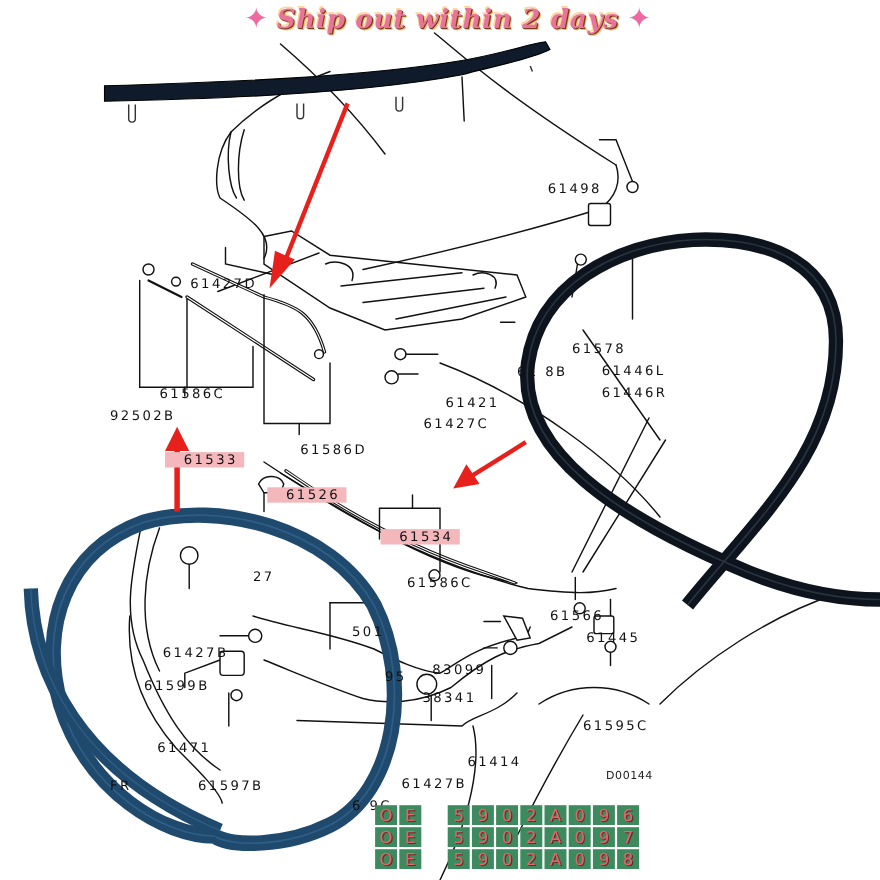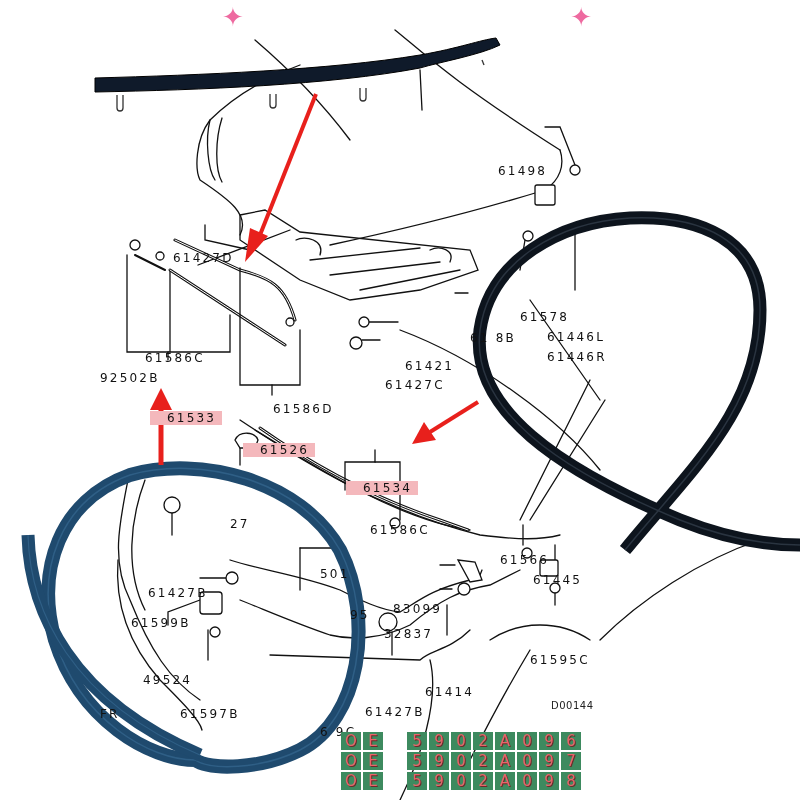--- a/index.html
+++ b/index.html
@@ -152,20 +152,21 @@
       <polygon points="245,262 250,228 268,236" stroke="none"></polygon>
       <line x1="161" y1="465" x2="161" y2="408" stroke-width="5"></line>
       <polygon points="161,388 150,410 172,410" stroke="none"></polygon>
       <line x1="478" y1="402" x2="430" y2="432" stroke-width="4"></line>
       <polygon points="412,444 424,422 436,440" stroke="none"></polygon>
     </g>
   </svg>
 
   <div class="banner">
     <span class="sparkle" style="left:0px">✦</span>
+    <span class="banner-text">Ship out within 2 days</span>
     <span class="sparkle" style="right:0px">✦</span>
   </div>
 
   <span class="lbl" style="left:498px;top:121px">61498</span>
   <span class="lbl" style="left:173px;top:208px">61427D</span>
   <span class="lbl" style="left:145px;top:308px">61586C</span>
   <span class="lbl" style="left:100px;top:328px">92502B</span>
   <span class="lbl hl" style="left:150px;top:367px">61533</span>
   <span class="lbl" style="left:273px;top:359px">61586D</span>
   <span class="lbl hl" style="left:243px;top:399px">61526</span>
@@ -175,26 +176,26 @@
   <span class="lbl" style="left:470px;top:288px">61  8B</span>
   <span class="lbl" style="left:405px;top:316px">61421</span>
   <span class="lbl" style="left:385px;top:335px">61427C</span>
   <span class="lbl hl" style="left:346px;top:437px">61534</span>
   <span class="lbl" style="left:370px;top:480px">61586C</span>
   <span class="lbl" style="left:230px;top:474px">27</span>
   <span class="lbl" style="left:148px;top:543px">61427B</span>
   <span class="lbl" style="left:320px;top:524px">501</span>
   <span class="lbl" style="left:131px;top:573px">61599B</span>
   <span class="lbl" style="left:350px;top:565px">95</span>
-  <span class="lbl" style="left:143px;top:630px">49524</span>
+  <span class="lbl" style="left:143px;top:630px">61471</span>
   <span class="lbl" style="left:180px;top:664px">61597B</span>
   <span class="lbl" style="left:500px;top:510px">61566</span>
   <span class="lbl" style="left:533px;top:530px">61445</span>
   <span class="lbl" style="left:393px;top:559px">83099</span>
-  <span class="lbl" style="left:384px;top:584px">32837</span>
+  <span class="lbl" style="left:384px;top:584px">38341</span>
   <span class="lbl" style="left:530px;top:610px">61595C</span>
   <span class="lbl" style="left:425px;top:642px">61414</span>
   <span class="lbl" style="left:365px;top:662px">61427B</span>
   <span class="lbl" style="left:320px;top:682px">6   9C</span>
   <span class="lbl" style="left:100px;top:664px">FR</span>
   <span class="diagram-code" style="left:551px;top:680px">D00144</span>
 
   <div class="oe-grid" style="left:341px;top:732px;grid-template-columns:repeat(2,20px);">
     <div class="oe-cell">O</div>
     <div class="oe-cell">E</div>

